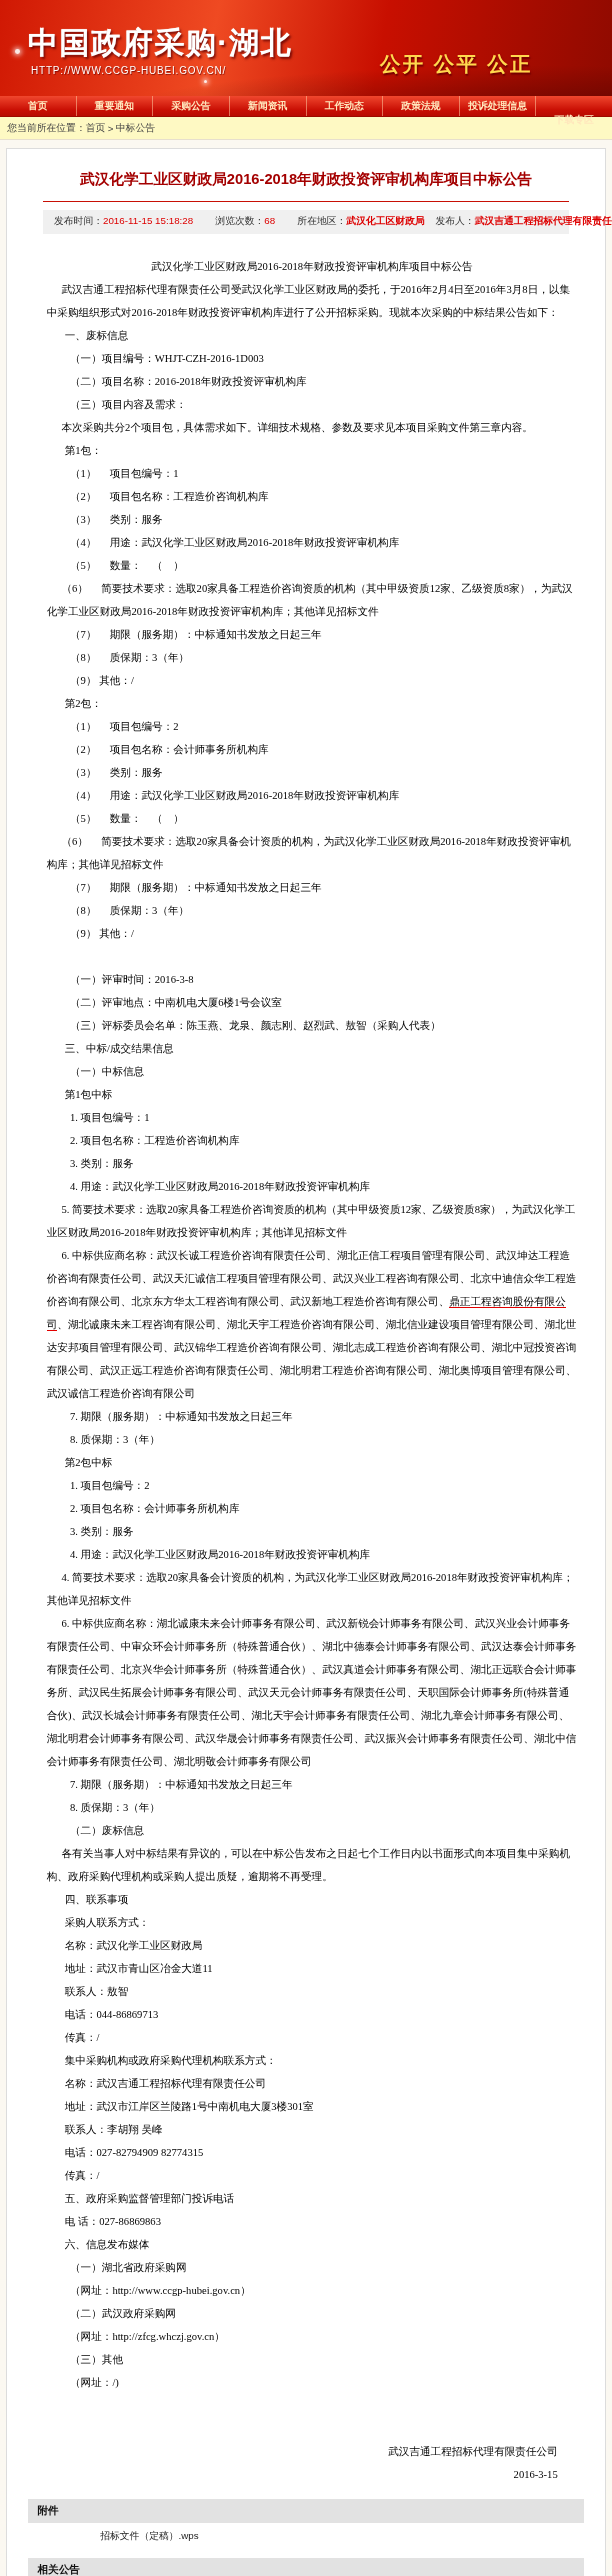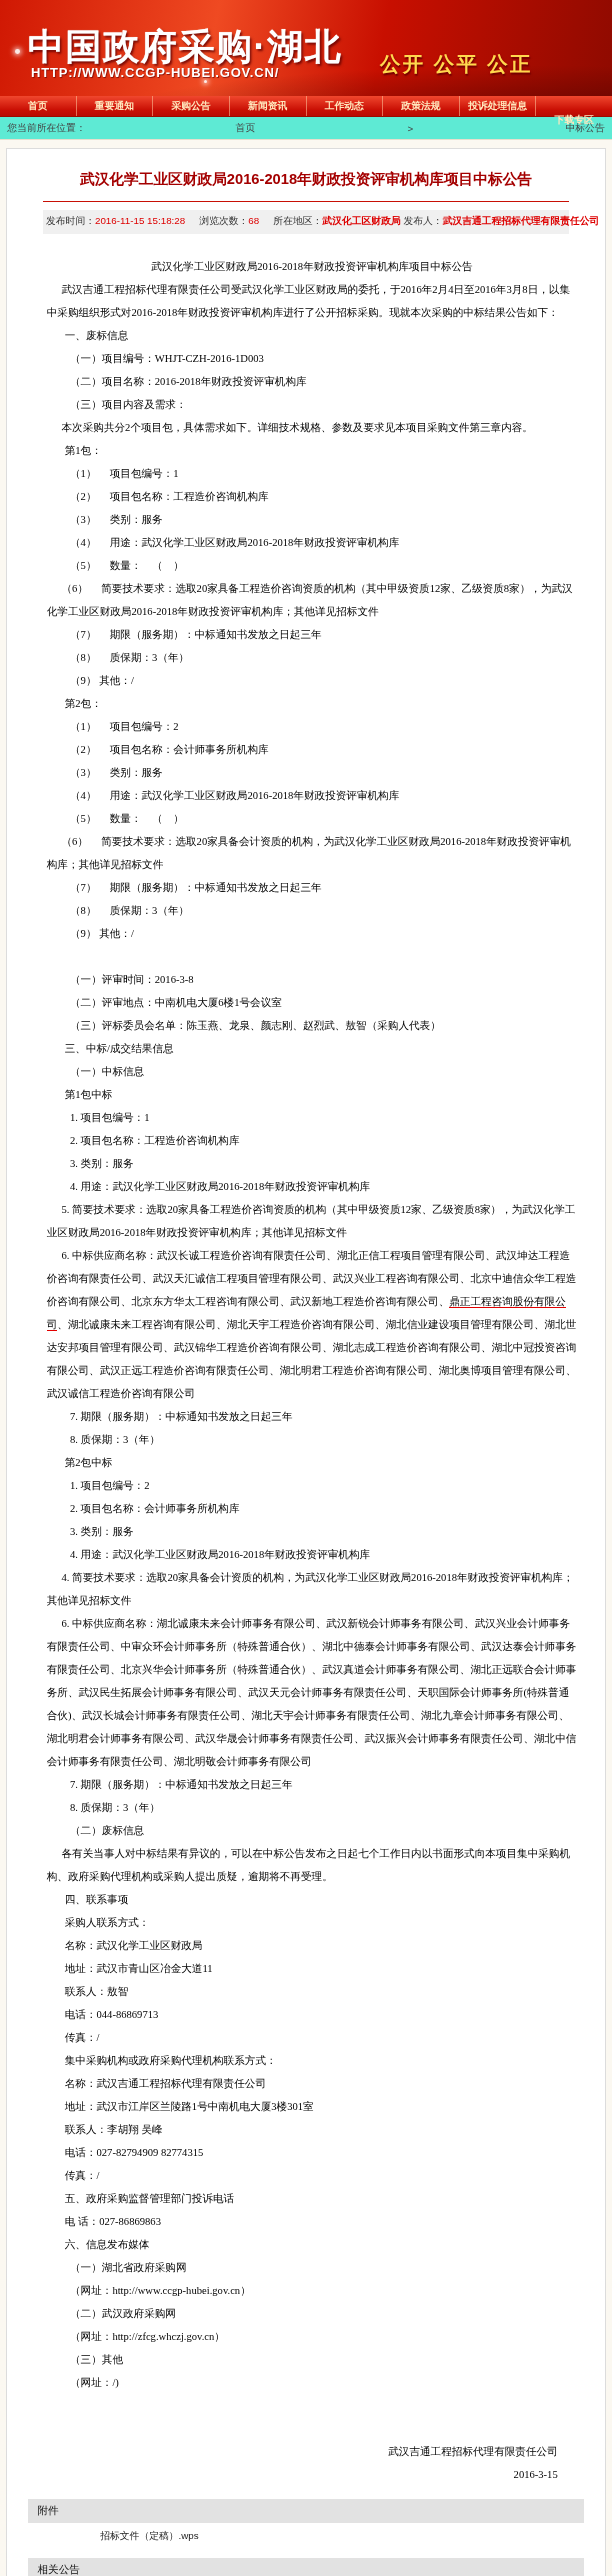--- a/index.html
+++ b/index.html
@@ -22,26 +22,26 @@
     position:relative;height:96px;overflow:hidden;
     background:linear-gradient(100deg,#d01803 0%,#ef4a22 35%,#c80f00 62%,#8f0a00 100%);
   }
   .banner::after{
     content:"";position:absolute;inset:0;
     background:radial-gradient(120% 95% at 88% 125%, rgba(55,0,0,.55), rgba(0,0,0,0) 60%);
     pointer-events:none;
   }
   .banner-title{
     position:absolute;left:28px;top:23px;z-index:2;
-    font-size:36px;font-weight:bold;color:#fff;letter-spacing:1.6px;
+    font-size:30px;font-weight:bold;color:#fff;letter-spacing:1.6px;
     text-shadow:1.6px 2.4px 2.4px rgba(100,0,0,.85),0 0 0.8px #fff;
   }
   .banner-url{
     position:absolute;left:31px;top:65px;z-index:2;
-    font-size:13px;font-weight:bold;color:#fff;letter-spacing:0.8px;
+    font-size:10px;font-weight:normal;color:#fff;letter-spacing:0.8px;
     text-shadow:0.8px 0.8px 0.8px rgba(100,0,0,.7);
   }
   .banner-slogan{
     position:absolute;left:380px;top:34px;z-index:2;
     font-size:20.4px;font-weight:bold;color:#ffd84d;letter-spacing:2.4px;
     text-shadow:0.8px 1.6px 1.6px #6e0000,0 0 1.6px #b30000;
     margin-top:16px;
   }
   .spark{position:absolute;width:4.9px;height:4.9px;background:#fff;border-radius:50%;
     box-shadow:0 0 4.9px 1.6px rgba(255,255,255,.8);opacity:.9;z-index:1;}
@@ -53,60 +53,60 @@
   }
   .nav-item{
     flex:1;display:flex;align-items:center;justify-content:center;
     color:var(--nav-text);font-size:9.8px;font-weight:bold;cursor:pointer;
     border-right:0.8px solid rgba(255,200,160,.55);
     white-space:nowrap;
   }
   .nav-item:last-child{border-right:none;margin-top:24px;}
   
   .breadcrumb{
-    height:23px;background:#5eead4;border-bottom:0.8px solid #e7dfcd;
-    display:flex;align-items:center;padding:0 7.3px;font-size:9.8px;color:#444;justify-content:space-between;
+    height:23px;background:#fef9c3;border-bottom:0.8px solid #e7dfcd;
+    display:flex;align-items:center;padding:0 7.3px;font-size:9.8px;color:#444;
   }
   .breadcrumb a{color:#444;text-decoration:none;cursor:pointer;}
   .crumb-sep{margin:0 2.4px;}
   
   .main{
     margin:8.2px 5.7px 9.8px;background:#fff;border:0.8px solid #dcdcdc;
     padding:14.7px 0 21px;
   }
   .art-title{
     color:var(--title-red);text-align:center;font-size:14.7px;font-weight:bold;
     margin:4.9px 36px 11.4px;line-height:1.4;
   }
   .art-rule{height:1.6px;background:var(--accent);margin:0 36px;}
   .art-meta{
     background:#f0f0f0;margin:7.3px 36px 13px;padding:5.7px 3.3px;
     text-align:center;font-size:9.8px;color:#333;white-space:nowrap;
   }
-  .art-meta .lbl{color:#333;}
+  .art-meta .lbl{color:#333;margin-left:8px;}
   .art-meta .red{color:var(--meta-red);}
   .art-meta .red-b{color:var(--meta-red);font-weight:bold;}
   .art-meta .gap{display:inline-block;width:11.4px;}
   
   .art-body{
     padding:8.2px 28px 4.9px 40px;
     font-size:10.6px;line-height:23px;color:#000;
     font-family:"Liberation Serif", serif;
   }
   .art-body p{margin:0;}
   .art-body p.c{text-align:center;}
   .art-body p.r{text-align:right;padding-right:19.6px;}
   .art-body p.i1{text-indent:1.4em;}
   .art-body p.i2{padding-left:1.7em;}
   .art-body p.i3{padding-left:2.2em;}
   .u{border-bottom:1.6px solid var(--underline-red);}
   
   .sec-bar{
     margin:8.2px 21px 0;background:#e2e2e2;padding:4.9px 9.8px;
-    font-weight:normal;font-size:10.6px;color:#111;
+    font-weight:bold;font-size:10.6px;color:#111;
   }
   .attach-row{margin:0 21px;padding:6.5px 0 7.3px 24.5px;font-size:9.8px;}
   .attach-link{color:#222;text-decoration:none;cursor:pointer;margin-left:48px;}
 </style>
 </head>
 <body>
 
 <div class="banner">
   <span class="spark" style="left:14.7px;top:49px;"></span>
   <span class="spark" style="left:204px;top:80px;width:3.3px;height:3.3px;"></span>

